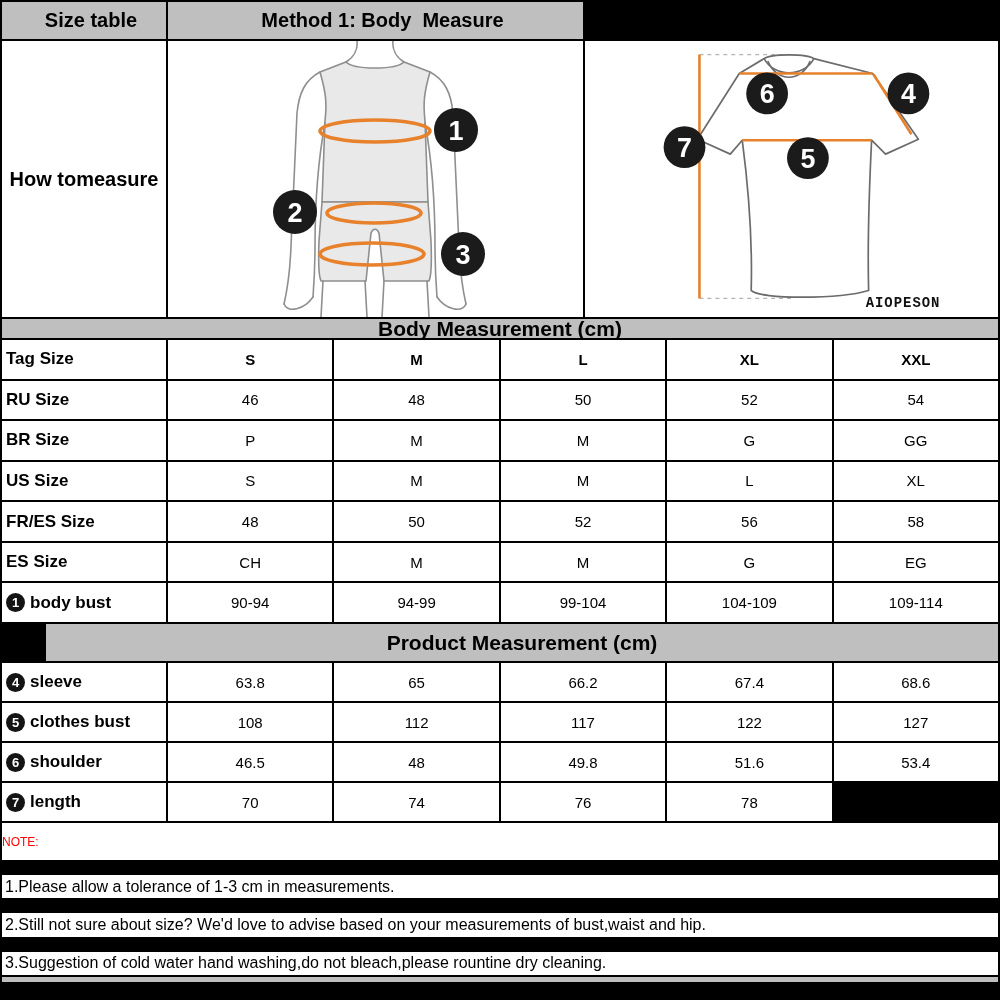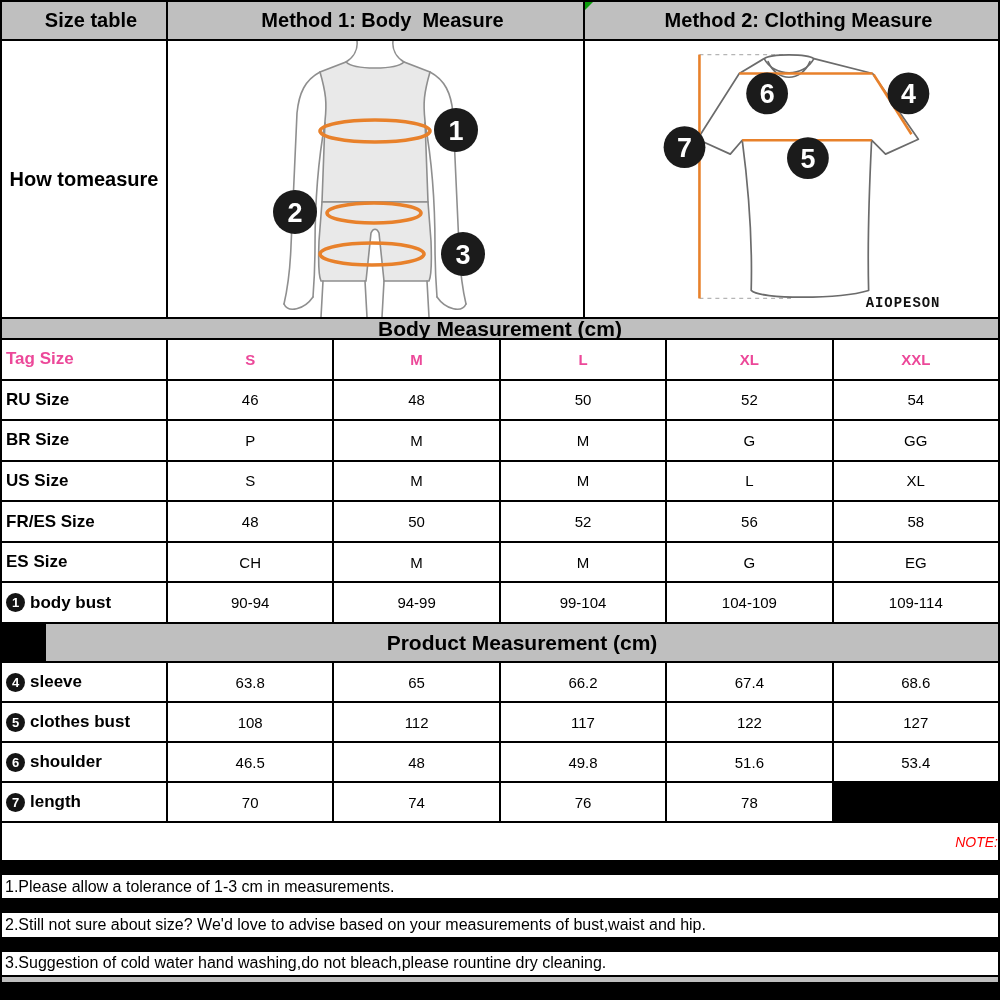--- a/index.html
+++ b/index.html
@@ -26,28 +26,28 @@
     font-weight:bold;font-size:21px;}
   .band1{height:19px;} .band2{height:37px;margin-left:44px;}
   
   .tbl{display:grid;gap:2px;}
   .tbl-body{height:282px;grid-template-rows:repeat(7,1fr);}
   .tbl-product{height:158px;grid-template-rows:repeat(4,1fr);}
   .trow{display:grid;grid-template-columns:164px repeat(5,1fr);gap:2px;}
   .lbl{background:#fff;display:flex;align-items:center;padding-left:4px;
     font-weight:bold;font-size:17px;}
   .val{background:#fff;display:flex;align-items:center;justify-content:center;font-size:15px;}
-  .red{color:#ec4899;}
+  .red{color:#000000;}
   .red .val-txt{font-weight:bold;}
   .badge{flex:none;display:inline-flex;align-items:center;justify-content:center;
     width:19px;height:19px;border-radius:50%;background:#141414;color:#fff;
     font-size:13px;font-weight:bold;margin-right:5px;}
   
-  .note-band{height:37px;background:#fff;display:flex;align-items:center;justify-content:flex-end;
-    color:#f00;font-size:14px;font-style:italic;}
+  .note-band{height:37px;background:#fff;display:flex;align-items:center;justify-content:flex-start;
+    color:#f00;font-size:12px;}
   .notes{height:113px;display:grid;grid-template-rows:repeat(3,1fr);gap:2px;}
   .note-row{background:#fff;display:flex;align-items:center;padding-left:3px;font-size:16px;margin-top:13px;}
   .strip{height:5px;background:#bfbfbf;}
   
   .outline{fill:none;stroke:#8f8f8f;stroke-width:1.6;stroke-linecap:round;}
   .garment{fill:#e9e9e9;stroke:#8f8f8f;stroke-width:1.6;}
   .shirt{fill:#fff;stroke:#6b6b6b;stroke-width:1.7;stroke-linejoin:round;}
   .tape{fill:none;stroke:#e8812b;stroke-width:3.6;}
   .mline{fill:none;stroke:#e8812b;stroke-width:2.6;}
   .dash{fill:none;stroke:#b5b5b5;stroke-width:1.4;stroke-dasharray:4 4;}
@@ -58,21 +58,20 @@
     font-size:14px;letter-spacing:1px;}
 </style>
 </head>
 <body>
 
 <div class="sheet">
 
   <div class="row-top">
     <div class="hdr-cell"><span>Size table</span></div>
     <div class="hdr-cell"><span>Method 1: Body  Measure</span></div>
-    <div class="hdr-cell"><span class="corner-flag"></span><span>Method 2: Clothing Measure</span></div>
   </div>
 
   <div class="row-diagrams">
     <div class="diagram-cell howto">
       <span>How to</span>
       <span>measure</span>
     </div>
 
     <div class="diagram-cell">
       <svg viewBox="0 0 415 276" preserveAspectRatio="xMidYMid meet">

